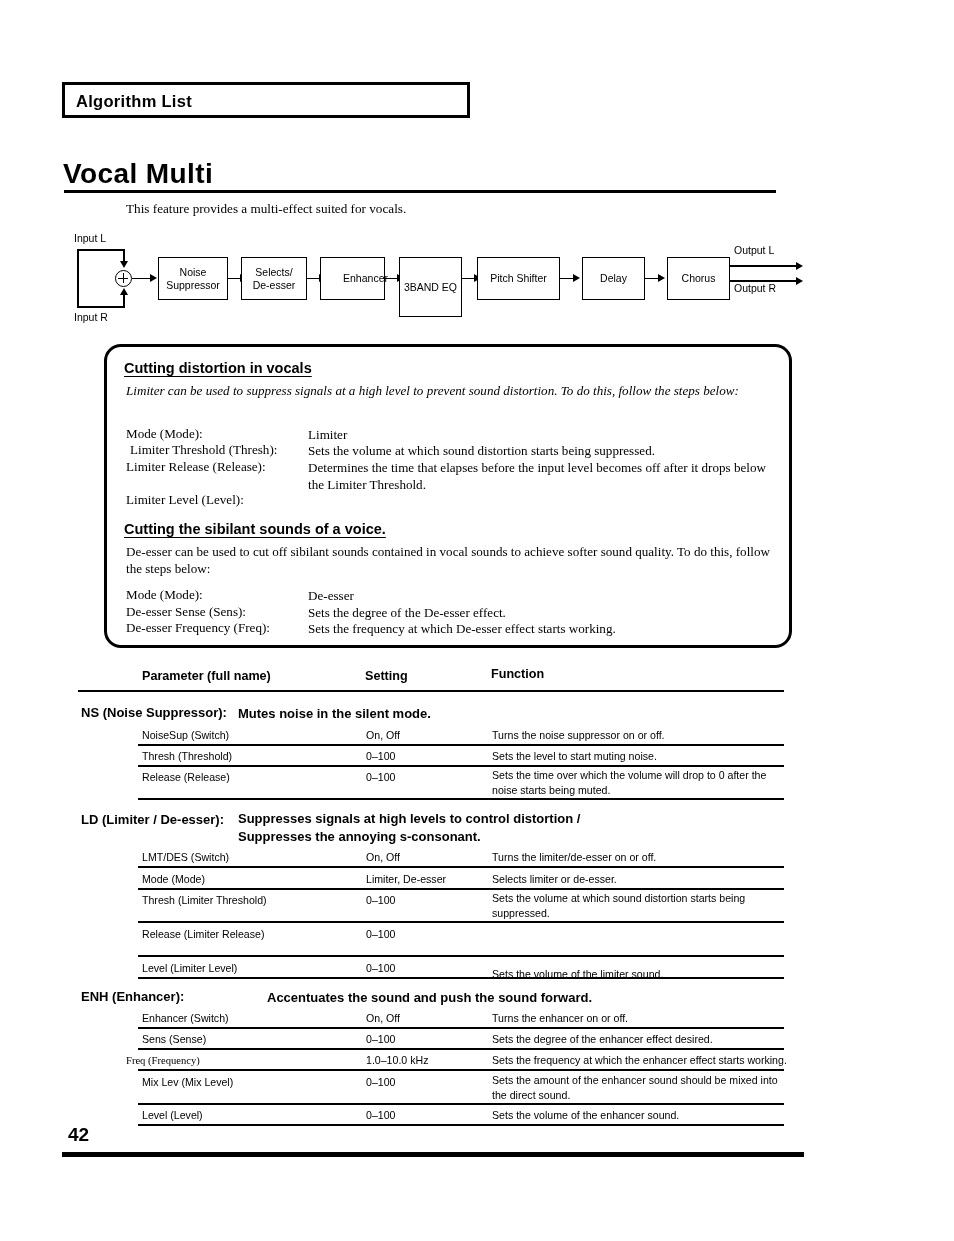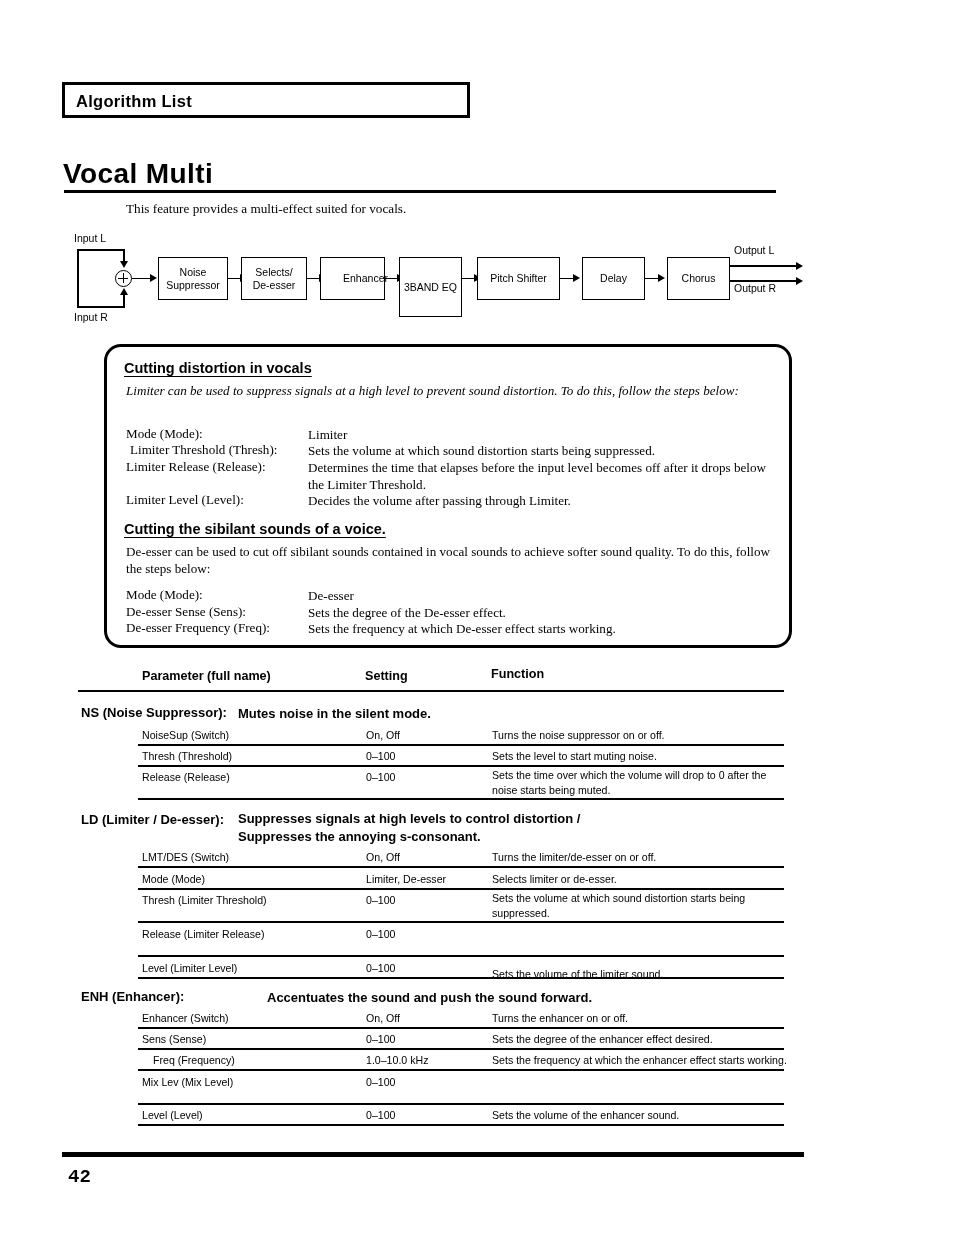--- a/index.html
+++ b/index.html
@@ -217,24 +217,24 @@
     position: absolute;
     left: 62px;
     top: 1152px;
     width: 742px;
     height: 5px;
     background: #000;
   }
   .page-num {
     position: absolute;
     left: 68px;
-    top: 1166px;
+    top: 1124px;
     font-size: 19px;
     font-weight: bold;
-    font-family: Liberation Mono, monospace;
+    font-family: Liberation Sans, sans-serif;
   }
 </style>
 </head>
 <body>
 
 <div class="page">
 
   <div class="algo-box">
     <div class="algo-box-label">Algorithm List</div>
   </div>
@@ -321,21 +321,20 @@
   <div class="cl-term" style="left:126px; top:426px;">Mode (Mode):</div>
   <div class="cl-desc" style="left:308px; top:426px; width:465px;">Limiter</div>
 
   <div class="cl-term" style="left:118px; top:442px;margin-left:12px;">Limiter Threshold (Thresh):</div>
   <div class="cl-desc" style="left:308px; top:442px; width:465px;">Sets the volume at which sound distortion starts being suppressed.</div>
 
   <div class="cl-term" style="left:126px; top:459px;">Limiter Release (Release):</div>
   <div class="cl-desc" style="left:308px; top:459px; width:466px;">Determines the time that elapses before the input level becomes off after it drops below the Limiter Threshold.</div>
 
   <div class="cl-term" style="left:126px; top:492px;">Limiter Level (Level):</div>
-  <div class="cl-desc" style="left:308px; top:492px; width:465px;">Decides the volume after passing through Limiter.</div>
 
   <div class="callout-h" style="left:124px; top:521px;">Cutting the sibilant sounds of a voice.</div>
   <div class="callout-p" style="left:126px; top:543px; width:648px;">De-esser can be used to cut off sibilant sounds contained in vocal sounds to achieve softer sound quality. To do this, follow the steps below:</div>
 
   <div class="cl-term" style="left:126px; top:587px;">Mode (Mode):</div>
   <div class="cl-desc" style="left:308px; top:587px; width:465px;">De-esser</div>
 
   <div class="cl-term" style="left:126px; top:604px;">De-esser Sense (Sens):</div>
   <div class="cl-desc" style="left:308px; top:604px; width:465px;">Sets the degree of the De-esser effect.</div>
 
@@ -399,27 +398,28 @@
   <div class="cell nowrap" style="left:142px; top:1011px;">Enhancer (Switch)</div>
   <div class="cell nowrap" style="left:366px; top:1011px;">On, Off</div>
   <div class="cell" style="left:492px; top:1011px; width:292px;">Turns the enhancer on or off.</div>
   <div class="rule" style="left:138px; top:1027px; width:646px; height:1.6px;"></div>
 
   <div class="cell nowrap" style="left:142px; top:1032px;">Sens (Sense)</div>
   <div class="cell nowrap" style="left:366px; top:1032px;">0–100</div>
   <div class="cell" style="left:492px; top:1032px; width:292px;">Sets the degree of the enhancer effect desired.</div>
   <div class="rule" style="left:138px; top:1048px; width:646px; height:1.6px;"></div>
 
-  <div class="cell nowrap" style="left:153px; top:1053px;">Freq (Frequency)</div>
+  <div class="cell nowrap" style="left:126px; top:1053px;font-family:Liberation Serif, serif;">Freq (Frequency)</div>
   <div class="cell nowrap" style="left:366px; top:1053px;">1.0–10.0 kHz</div>
   <div class="cell" style="left:492px; top:1053px; width:296px;">Sets the frequency at which the enhancer effect starts working.</div>
   <div class="rule" style="left:138px; top:1069px; width:646px; height:1.6px;"></div>
 
   <div class="cell nowrap" style="left:142px; top:1075px;">Mix Lev (Mix Level)</div>
   <div class="cell nowrap" style="left:366px; top:1075px;">0–100</div>
+  <div class="cell" style="left:492px; top:1073px; width:294px;">Sets the amount of the enhancer sound should be mixed into the direct sound.</div>
   <div class="rule" style="left:138px; top:1103px; width:646px; height:1.6px;"></div>
 
   <div class="cell nowrap" style="left:142px; top:1108px;">Level (Level)</div>
   <div class="cell nowrap" style="left:366px; top:1108px;">0–100</div>
   <div class="cell" style="left:492px; top:1108px; width:292px;">Sets the volume of the enhancer sound.</div>
   <div class="rule" style="left:138px; top:1124px; width:646px; height:1.8px;"></div>
 
   <div class="foot-rule"></div>
   <div class="page-num">42</div>
 

